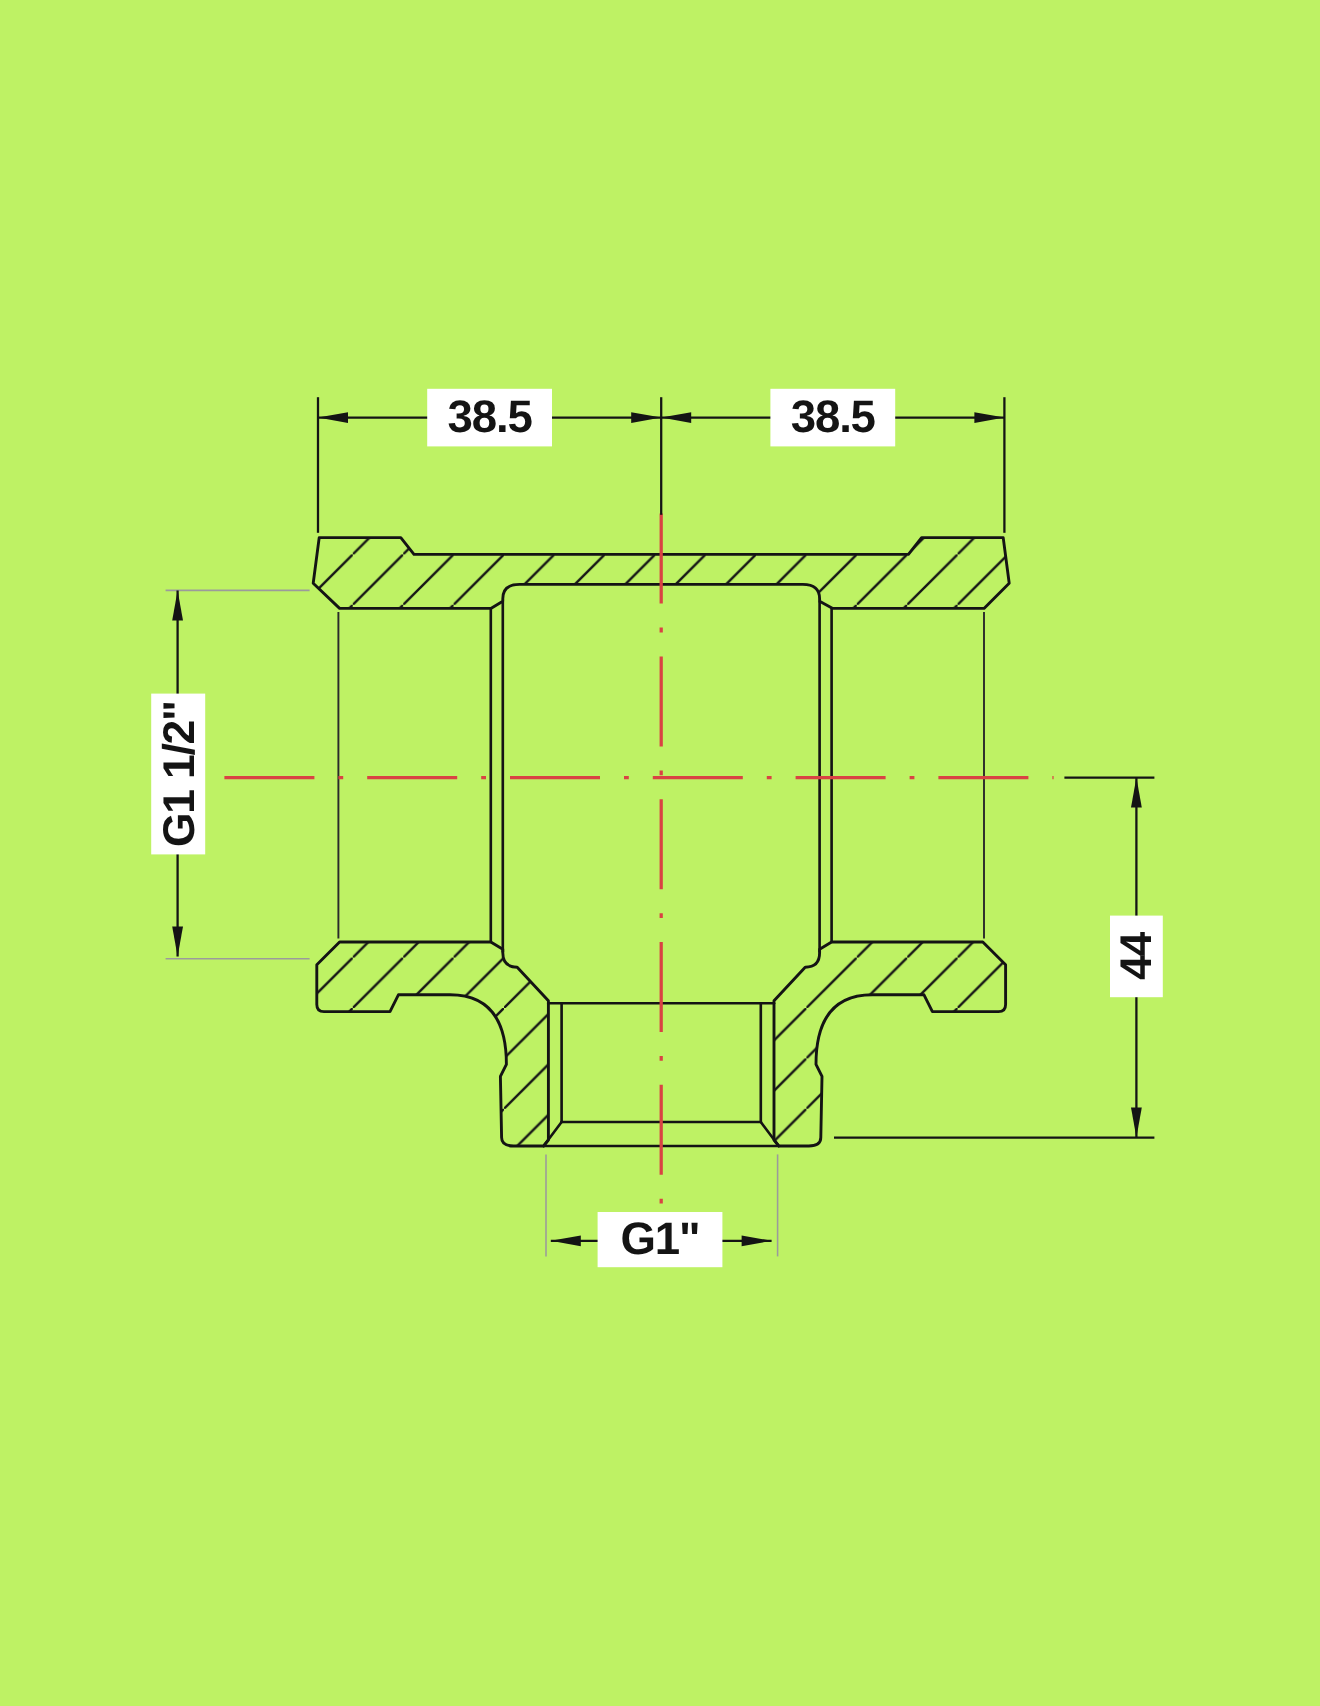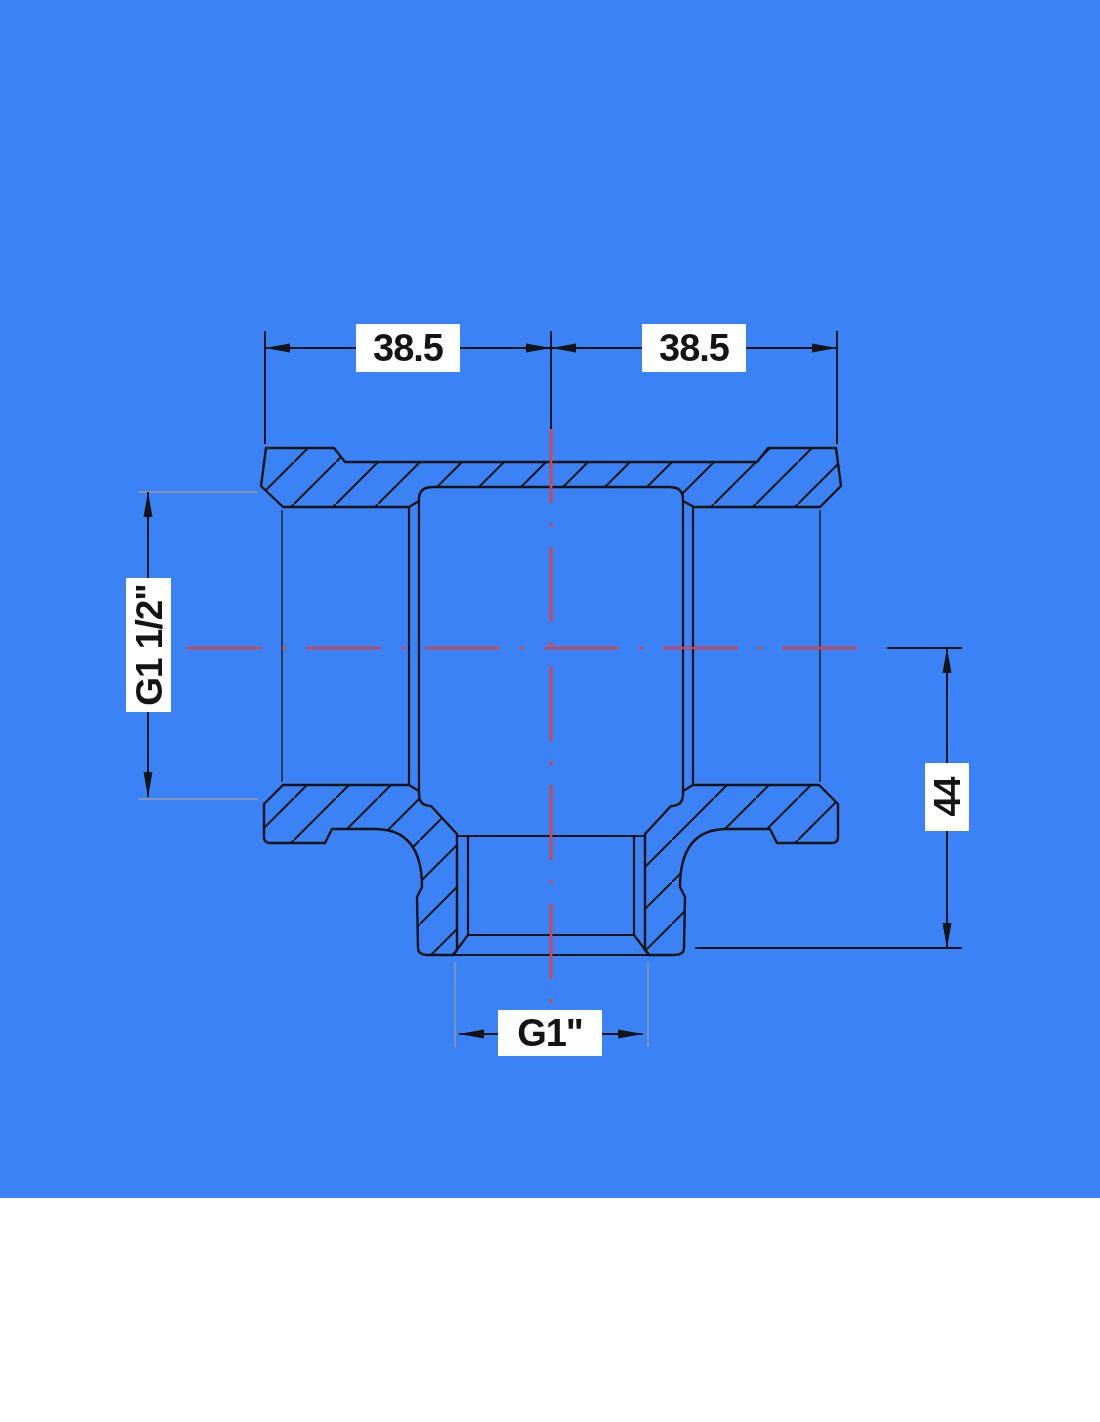--- a/index.html
+++ b/index.html
@@ -4,22 +4,22 @@
 <style>
   html, body {
     margin: 0;
     padding: 0;
     background: #ffffff;
     font-family: "Liberation Sans", sans-serif;
   }
   #canvas {
     position: relative;
     width: 1100px;
-    height: 1198px;
-    background: #3b82f6;
+    height: 1422px;
+    background: #bef264;
     overflow: hidden;
   }
   svg { display: block; }
   text {
     font-family: "Liberation Sans", "DejaVu Sans", sans-serif;
     font-weight: bold;
     fill: #141414;
     letter-spacing: -1px;
   }
 </style>

